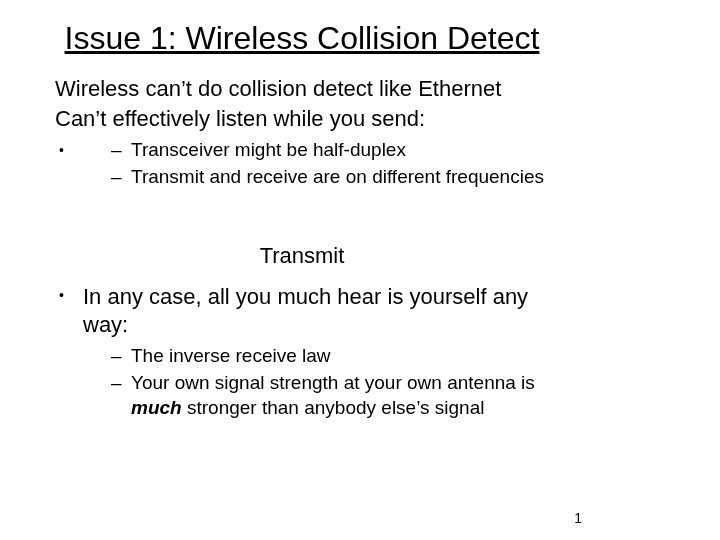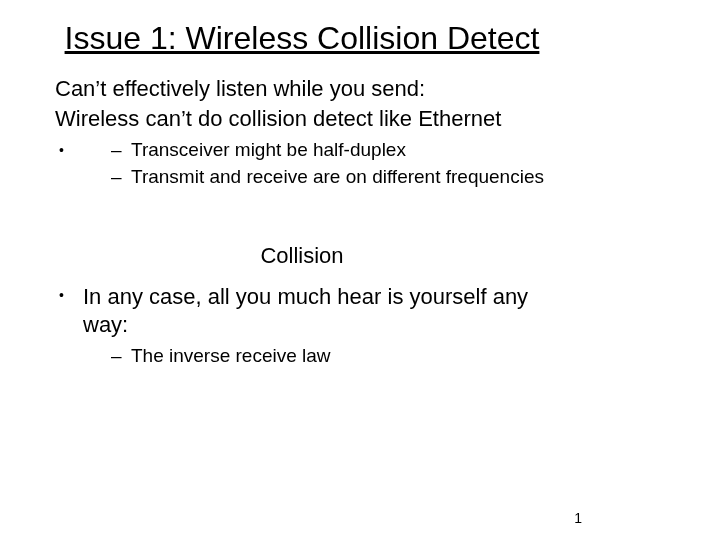--- a/index.html
+++ b/index.html
@@ -83,38 +83,41 @@
     font-size: 14px;
   }
 </style>
 </head>
 <body>
 
 <div class="slide">
 
   <h1 class="title">Issue 1: Wireless Collision Detect</h1>
 
+  <p class="lead">Wireless can’t do collision detect like Ethernet</p>
   <p class="lead">Can’t effectively listen while you send:</p>
-  <p class="lead">Wireless can’t do collision detect like Ethernet</p>
 
   <ul class="bullets">
     <li>
       <ul class="dashes">
         <li>Transceiver might be half-duplex</li>
         <li>Transmit and receive are on different frequencies</li>
       </ul>
     </li>
   </ul>
 
-  <div class="subhead">Collision</div>
+  <div class="subhead">Transmit</div>
 
   <ul class="bullets">
     <li>
       <span>In any case, all you much hear is yourself any way:</span>
       <ul class="dashes">
         <li>The inverse receive law</li>
+        <li>
+          <span>Your own signal strength at your own antenna is </span><span class="em">much</span><span> stronger than anybody else’s signal</span>
+        </li>
       </ul>
     </li>
   </ul>
 
   <div class="pagenum">1</div>
 
 </div>
 
 </body></html>

